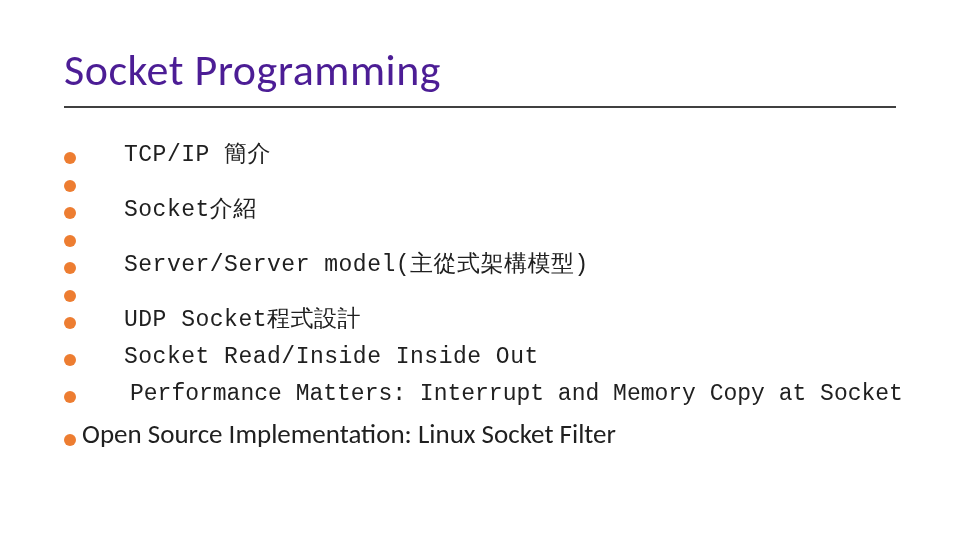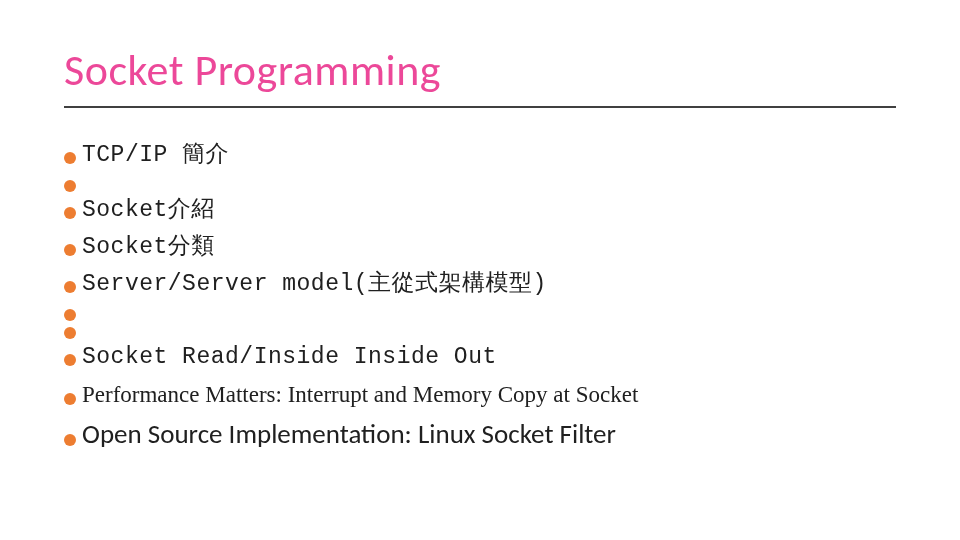--- a/index.html
+++ b/index.html
@@ -19,21 +19,21 @@
   }
   .title-block {
     position: absolute;
     left: 64px;
     top: 45px;
     right: 64px;
   }
   .title-text {
     font-size: 44px;
     font-weight: 400;
-    color: #ec4899;
+    color: #4c1d95;
     letter-spacing: 0.5px;
     line-height: 1.15;
   }
   .title-underline {
     margin-top: 10px;
     height: 2px;
     background: #404040;
     width: 100%;
   }
   .bullets {
@@ -58,23 +58,25 @@
     position: relative;
     top: 3px;
   }
   .bullet-text {
     font-size: 23px;
     color: #202020;
   }
   .mono {
     font-family: "MingLiU", "PMingLiU", "SimSun", "Courier New", monospace;
     letter-spacing: 0.5px;
+    margin-left: 42px;
   }
   .sans {
-    font-family: Liberation Serif, serif;
+    font-family: Liberation Mono, monospace;
+    margin-left: 48px;
   }
   .sansbig {
     font-family: "Calibri", "Segoe UI", sans-serif;
     font-size: 27px;
   }
 </style>
 </head>
 <body>
 
 <div class="slide">
@@ -95,35 +97,35 @@
       <span class="bullet-dot"></span>
     </div>
 
     <div class="bullet-row">
       <span class="bullet-dot"></span>
       <span class="bullet-text mono">Socket介紹</span>
     </div>
 
     <div class="bullet-row">
       <span class="bullet-dot"></span>
-      <span class="bullet-text mono">Socket分類</span>
     </div>
 
     <div class="bullet-row">
       <span class="bullet-dot"></span>
       <span class="bullet-text mono">Server/Server model(主從式架構模型)</span>
     </div>
 
 
     <div class="bullet-row">
       <span class="bullet-dot"></span>
     </div>
 
     <div class="bullet-row">
       <span class="bullet-dot"></span>
+      <span class="bullet-text mono">UDP Socket程式設計</span>
     </div>
 
     <div class="bullet-row">
       <span class="bullet-dot"></span>
       <span class="bullet-text mono">Socket Read/Inside Inside Out</span>
     </div>
 
     <div class="bullet-row">
       <span class="bullet-dot"></span>
       <span class="bullet-text sans">Performance Matters: Interrupt and Memory Copy at Socket</span>

